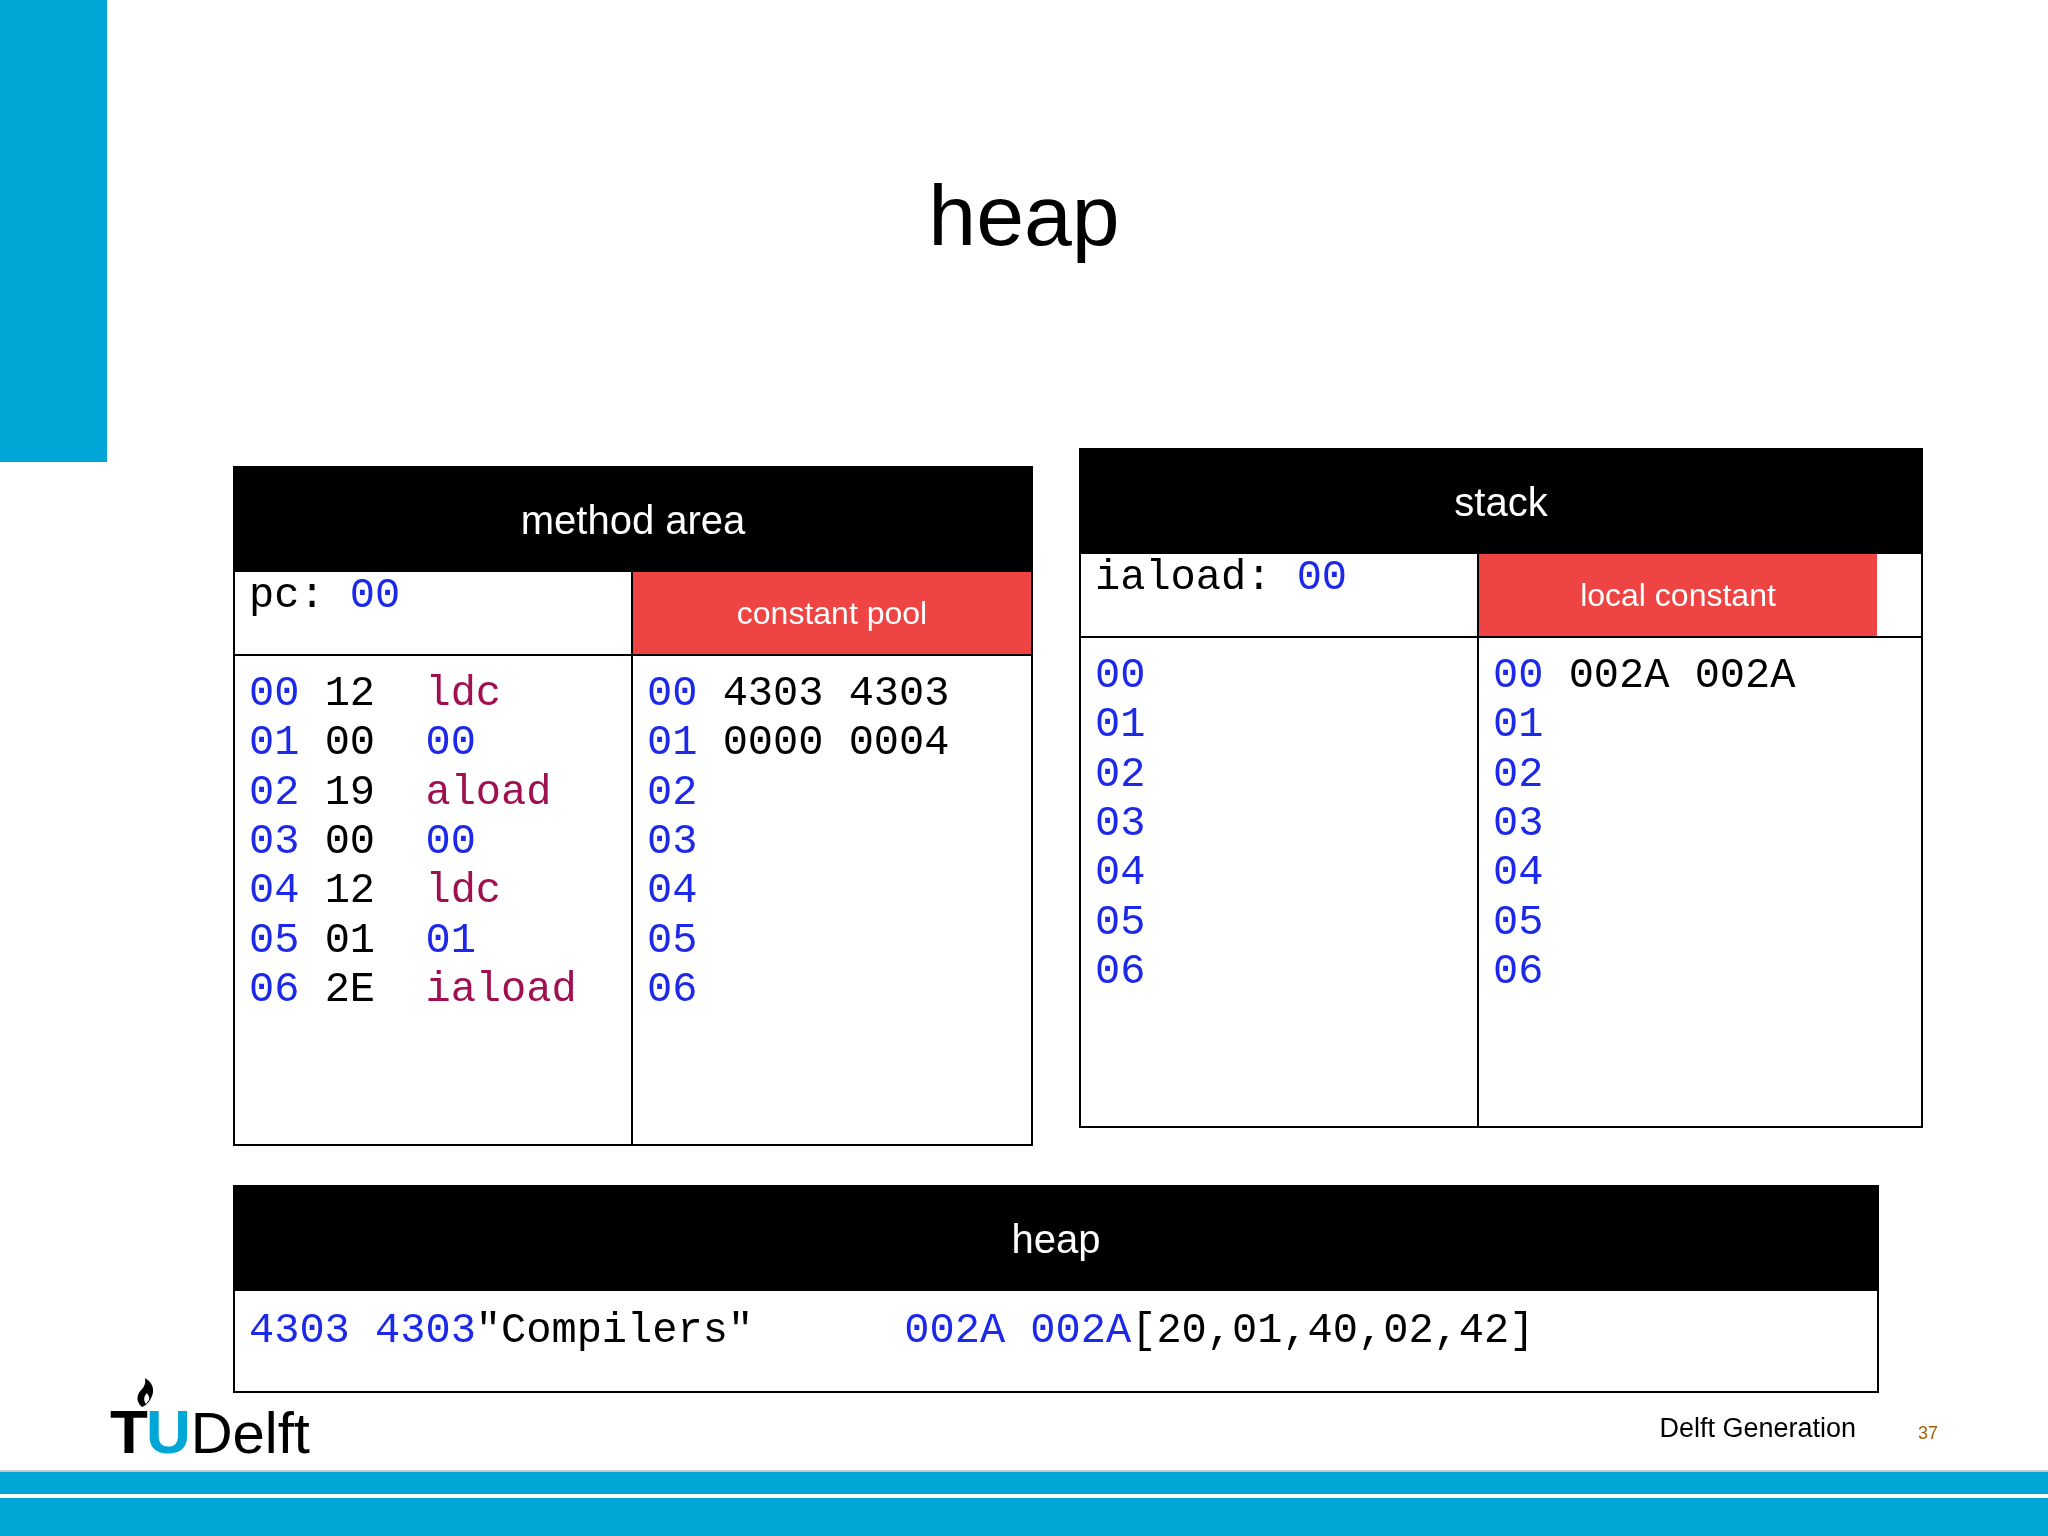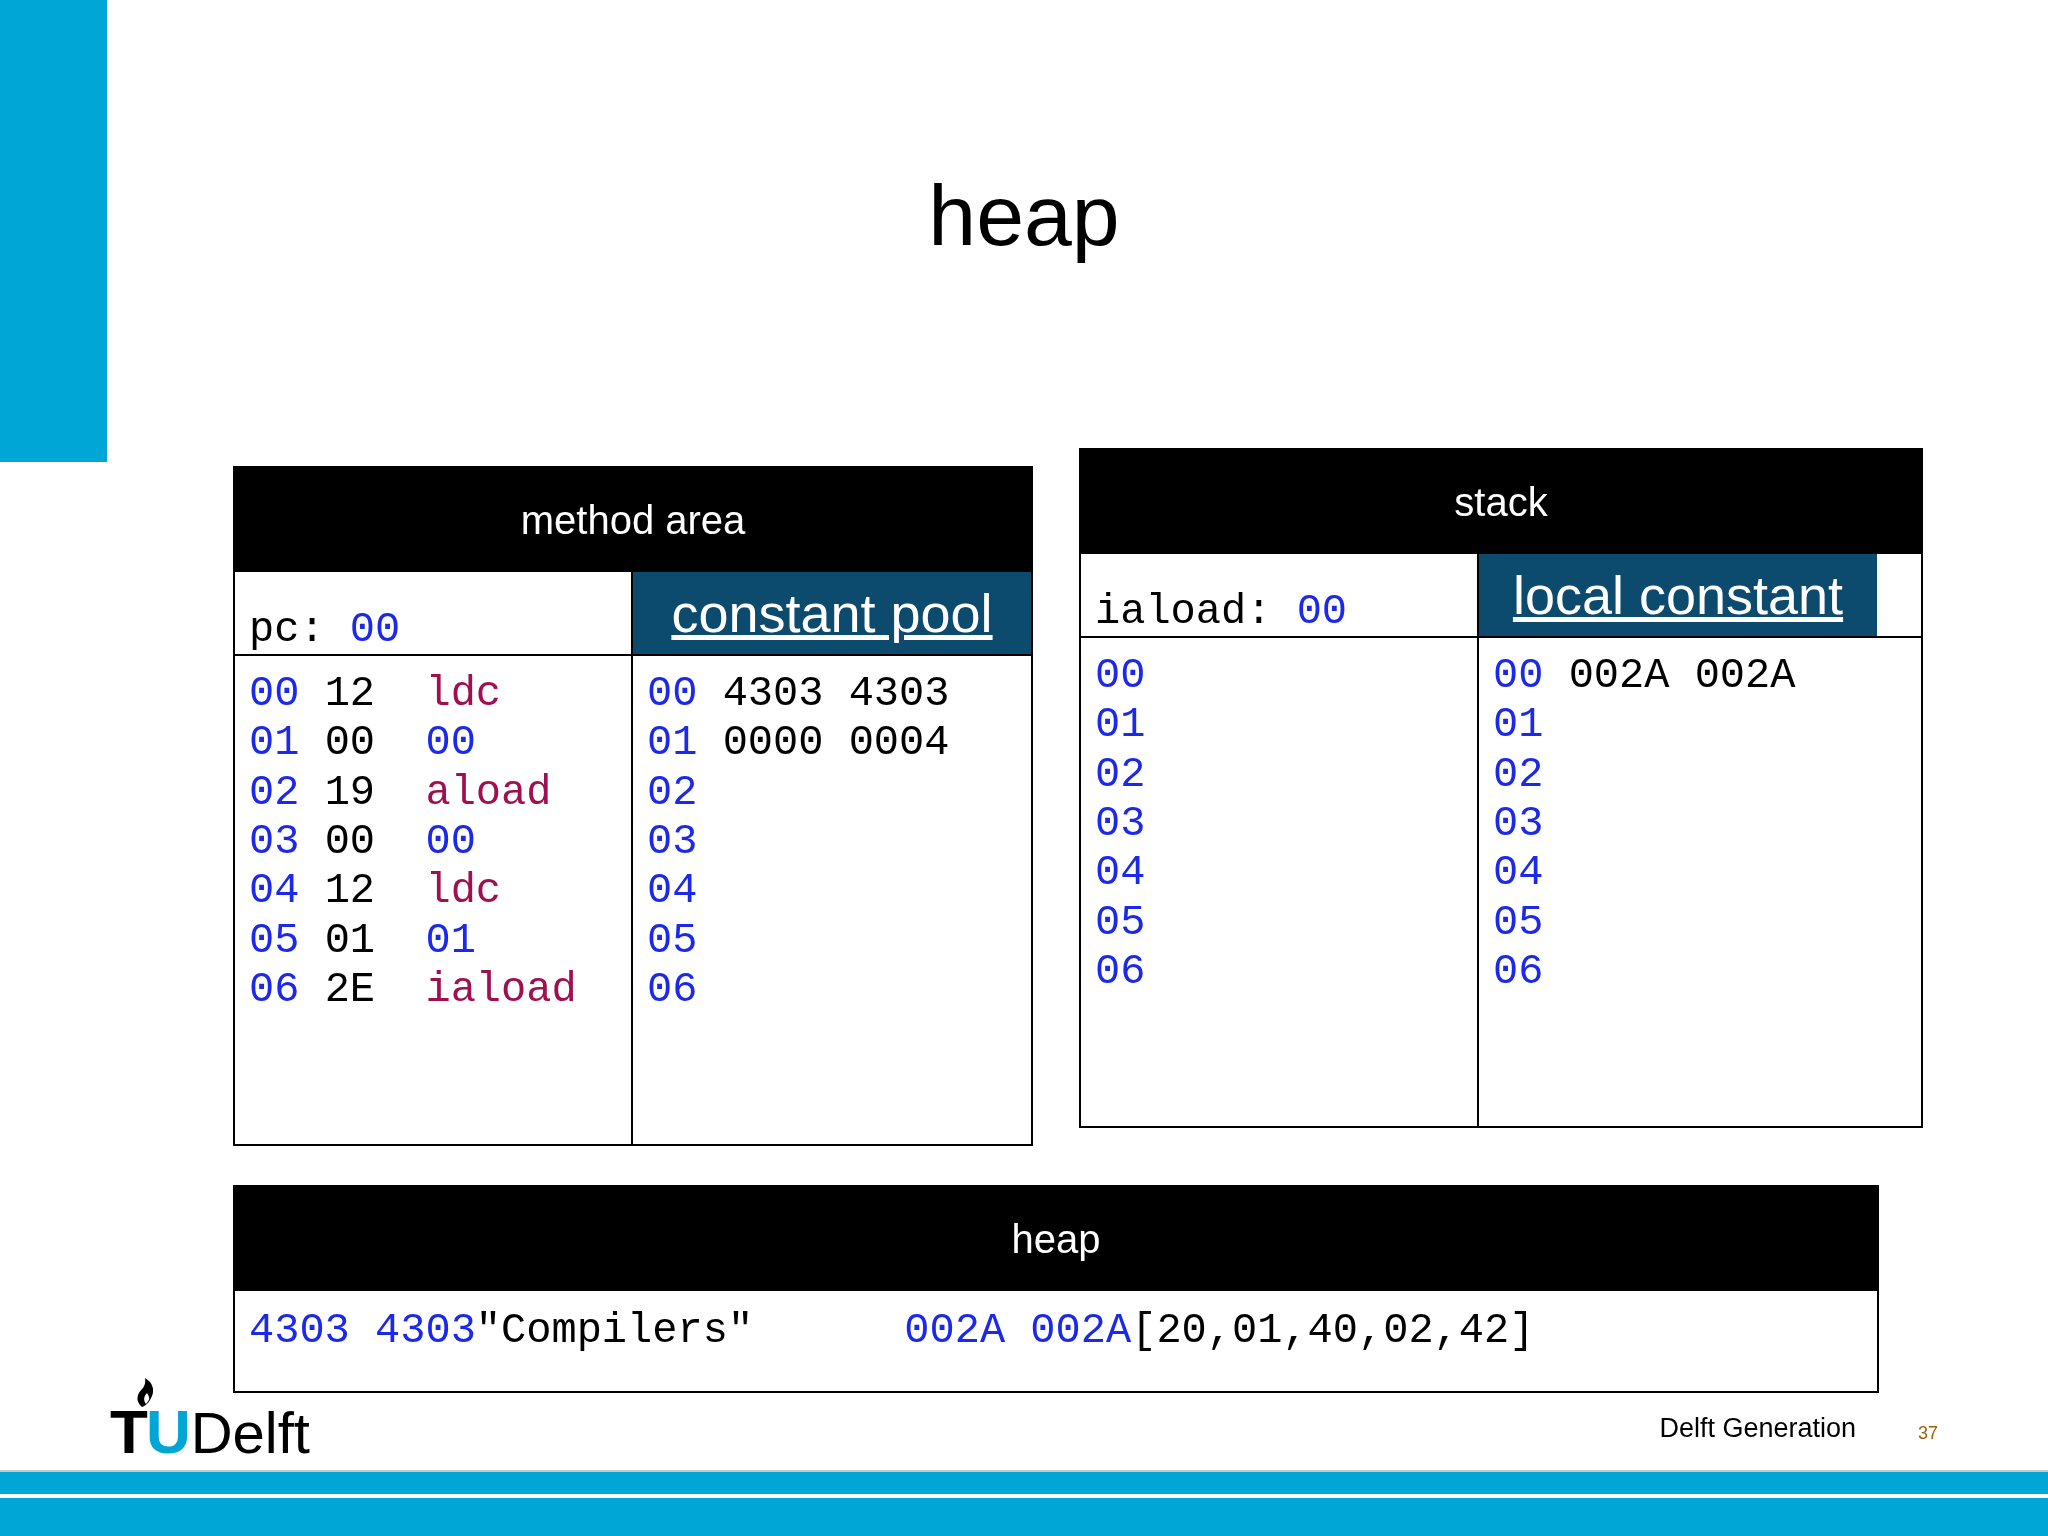--- a/index.html
+++ b/index.html
@@ -60,40 +60,39 @@
     box-sizing: border-box;
   }
   .subheader-row {
     display: flex;
     box-sizing: border-box;
     border-bottom: 2px solid #000000;
   }
   .reg-cell {
     box-sizing: border-box;
     display: flex;
-    align-items: flex-end;
+    align-items: flex-start;
     font-family: "Liberation Mono", monospace;
     font-size: 42px;
     color: #000000;
     padding-left: 14px;
     border-right: 2px solid #000000;
     background: #ffffff;
     white-space: pre;
   }
   .reg-cell .reg-value { color: #1c29e8; }
   .sub-black {
     box-sizing: border-box;
-    background: #0c4a6e;
+    background: #ef4444;
     color: #ffffff;
     display: flex;
     align-items: center;
     justify-content: center;
     font-family: "Liberation Sans", sans-serif;
-    font-size: 54px;
-    text-decoration: underline;
+    font-size: 32px;
   }
 
   .body-row {
     display: flex;
     box-sizing: border-box;
   }
   .col {
     box-sizing: border-box;
     padding: 14px 0 18px 14px;
     font-family: "Liberation Mono", monospace;

